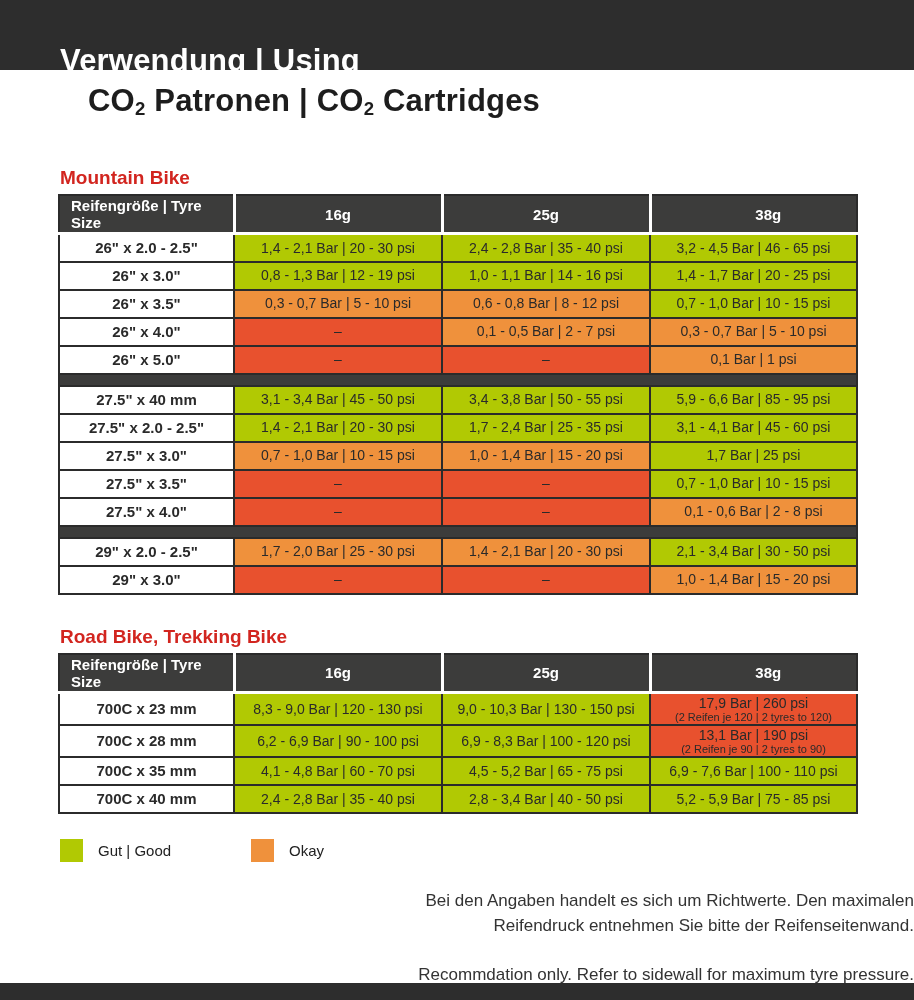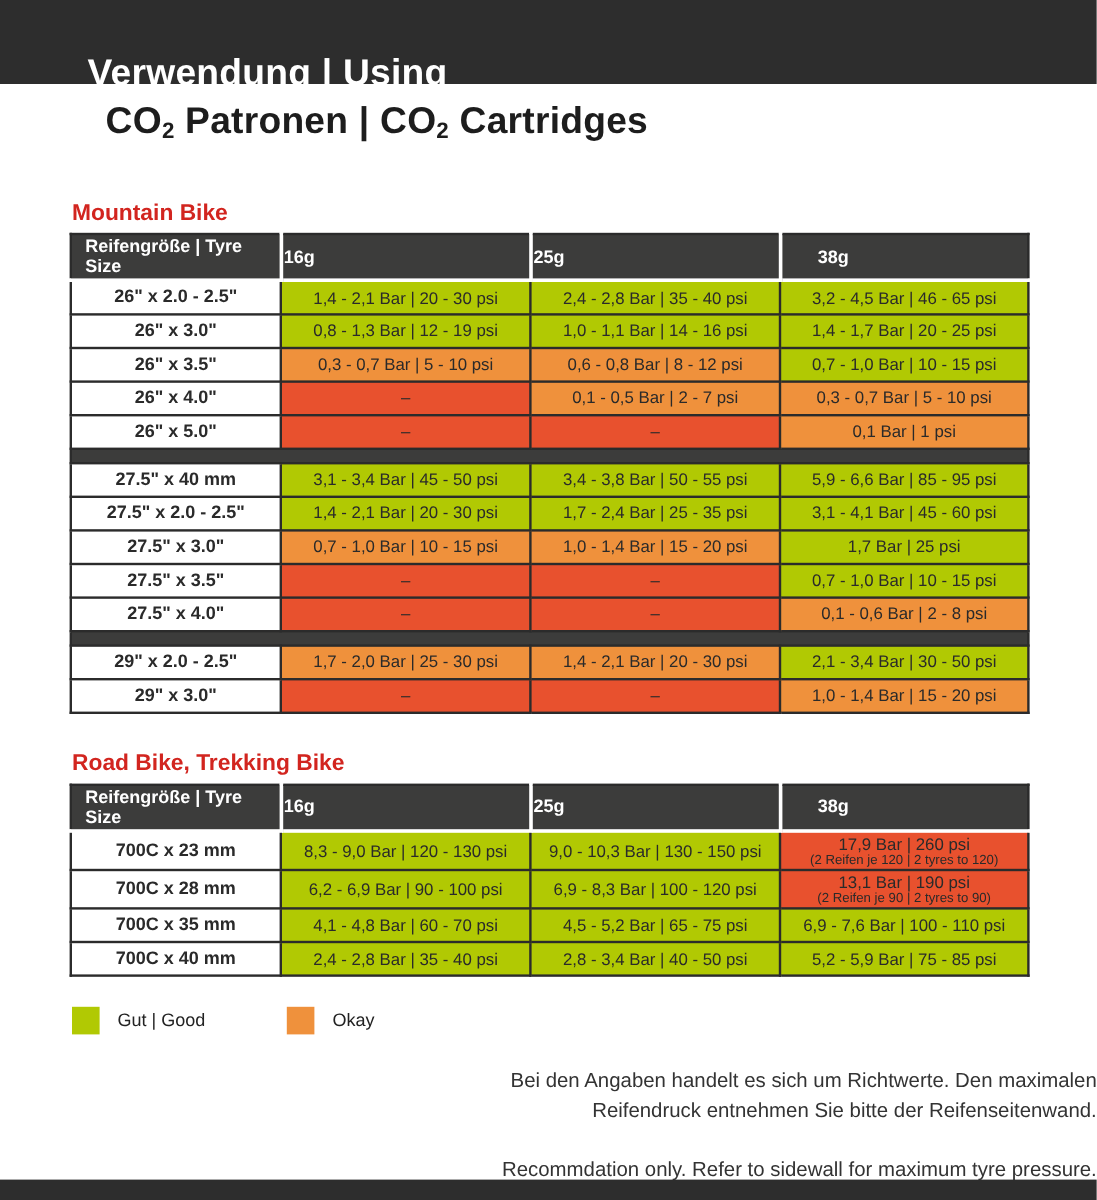--- a/index.html
+++ b/index.html
@@ -7,39 +7,39 @@
     --dark:#2d2d2d; --header-bg:#3c3c3b; --border:#2b2b2b; --red:#d2251f;
   }
   *{box-sizing:border-box;}
   html,body{margin:0;padding:0;}
   body{
     width:914px;height:1000px;position:relative;background:#fff;
     font-family:"Liberation Sans",sans-serif;color:#222;overflow:hidden;
   }
   .top-bar{height:70px;background:var(--dark);overflow:hidden;position:relative;}
   .title-top{
-    position:absolute;left:73px;top:43px;color:#fff;font-size:31px;
+    position:absolute;left:60px;top:43px;color:#fff;font-size:31px;
     font-weight:bold;white-space:nowrap;letter-spacing:.2px;
   }
   .title-main{
     margin:13px 0 0 88px;font-size:31px;font-weight:bold;color:#1d1d1d;letter-spacing:.2px;
   }
   .title-main sub{font-size:60%;vertical-align:-4px;}
   .section-title{
     margin:0 0 5px 60px;font-size:19px;font-weight:bold;color:var(--red);
   }
   .section-title.mtb{margin-top:47px;}
   .section-title.road{margin-top:31px;}
   table.pressure{
     border-collapse:collapse;margin-left:58px;width:798px;
     font-size:14px;table-layout:fixed;
   }
   table.pressure th{
     background:var(--header-bg);color:#fff;font-weight:bold;font-size:15px;
-    height:33px;text-align:left;border:3px solid #fff;
+    height:33px;text-align:center;border:3px solid #fff;
     border-top:2px solid var(--border);
   }
   table.pressure th:first-child{
     text-align:left;padding-left:11px;border-left:2px solid var(--border);
   }
   table.pressure th:last-child{border-right:2px solid var(--border);padding-left:30px;}
   table.pressure td{
     border:2px solid var(--border);height:28px;text-align:center;
     color:#2a2a2a;padding:1px 4px;
   }
@@ -47,21 +47,21 @@
     background:#fff;text-align:left;padding-left:11px;font-weight:bold;
     color:#111;font-size:15px;
   }
   td.cell-good{background:var(--good);}
   td.cell-okay{background:var(--okay);}
   td.cell-bad{background:var(--bad);}
   tr.separator td{background:var(--header-bg);height:12px;padding:0;}
   .cell-main{line-height:1.15;}
   .cell-sub{font-size:11px;line-height:1.1;}
   .legend{
-    display:flex;align-items:center;margin:25px 0 0 60px;gap:4px;
+    display:flex;align-items:center;margin:25px 0 0 60px;gap:16px;
   }
   .legend-item{display:flex;align-items:center;}
   .legend-item .swatch{width:23px;height:23px;display:inline-block;}
   .legend-item .legend-label{margin-left:15px;font-size:15px;color:#222;}
   .legend-item+.legend-item{margin-left:64px;}
   .sw-good{background:var(--good);}
   .sw-okay{background:var(--okay);}
   .sw-bad{background:var(--bad);}
   .notes{margin:27px 0 0 60px;font-size:17px;color:#333;line-height:1.45;text-align:right;}
   .notes .note-en{margin-top:25px;}

